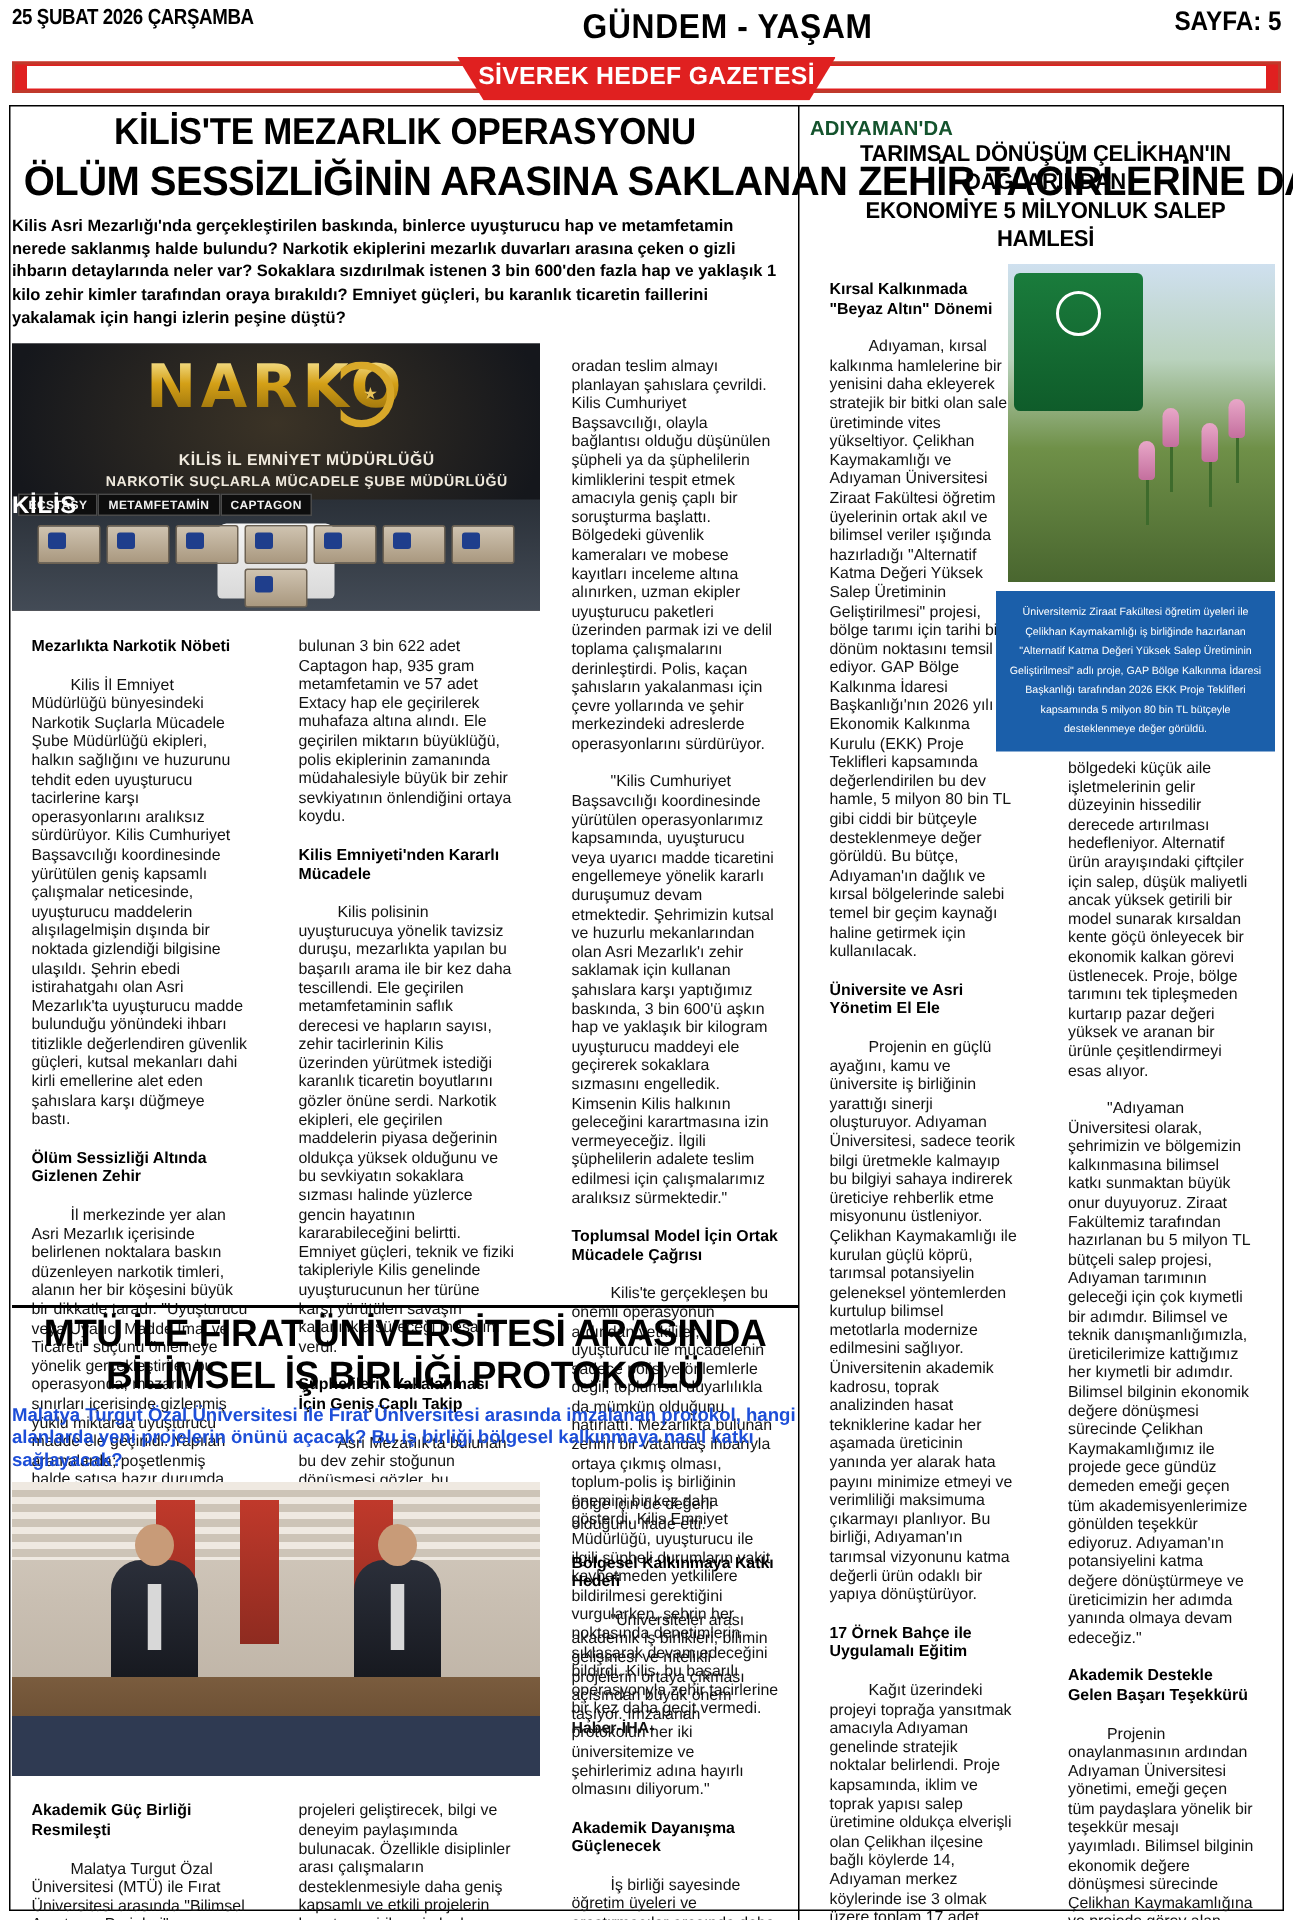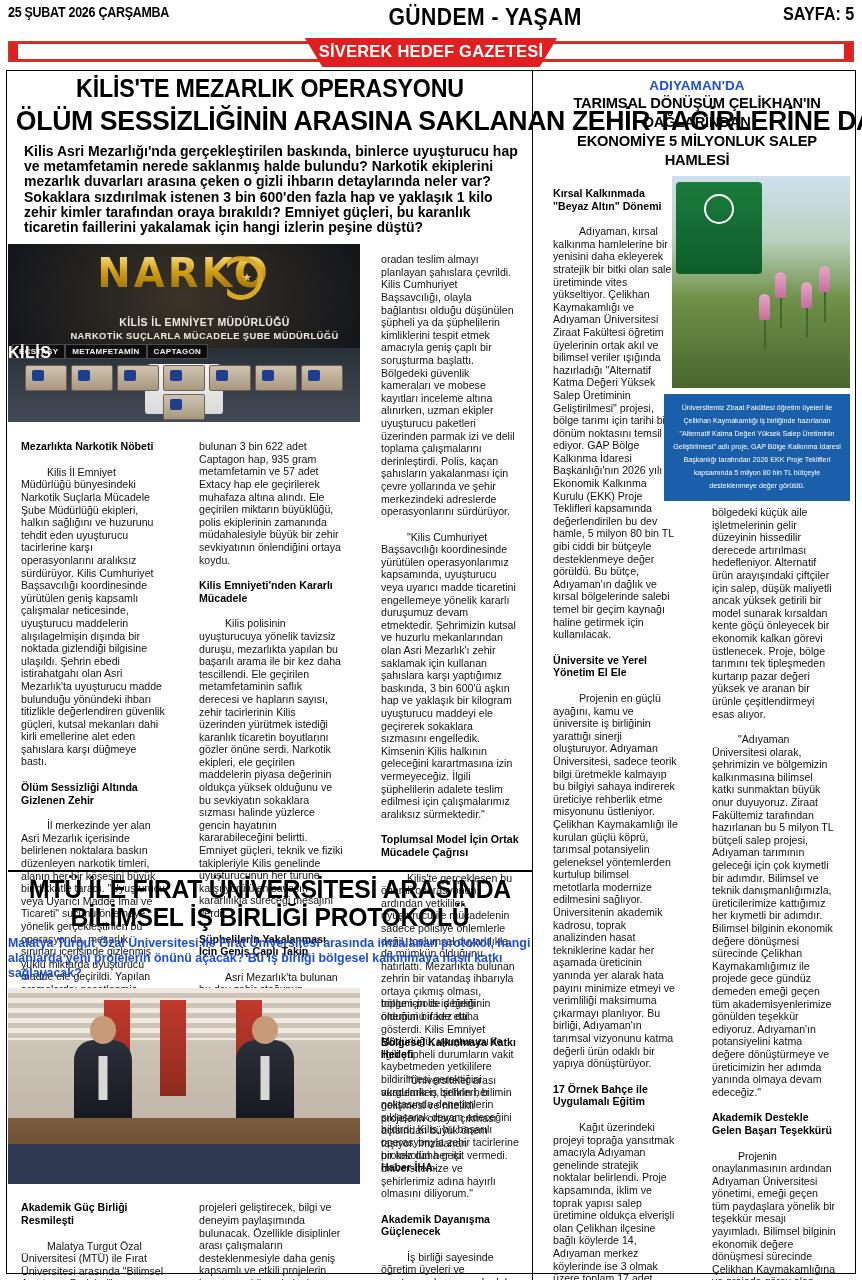--- a/index.html
+++ b/index.html
@@ -111,27 +111,26 @@
     font-size: 27.5px;
     letter-spacing: -0.4px;
     transform: scaleX(0.97);
     margin-top: 2px;
     color: #000;
     white-space: nowrap;
   }
 
   .lead-deck {
     font-weight: bold;
-    font-size: 14px;
+    font-size: 11px;
     line-height: 15.2px;
     color: #000;
     margin-top: 7px;
     width: 516px;
     text-align: left;
-    padding-left: 16px;
   }
 
   
   .main-left {
     position: absolute;
     left: 0; top: 0;
     width: 524px;
   }
   .left-cols {
     display: flex;
@@ -269,25 +268,24 @@
 
   
   .main-right {
     position: absolute;
     right: 0; top: 0;
     width: 322px;
     border-left: 1px solid #000;
     padding-left: 7px;
   }
   .ad-kicker {
-    text-align: center;
     font-weight: bold;
     font-size: 13.5px;
     letter-spacing: 0.1px;
-    color: #1d4ed8;
+    color: #14532d;
     margin-top: 8px;
   }
   .ad-head {
     text-align: center;
     font-weight: bold;
     font-size: 15.3px;
     line-height: 19px;
     letter-spacing: -0.2px;
     transform: scaleX(0.96);
     color: #000;
@@ -582,21 +580,21 @@
 
     <div class="main-right">
       <div class="ad-kicker">ADIYAMAN'DA</div>
       <div class="ad-head">TARIMSAL DÖNÜŞÜM ÇELİKHAN'IN DAĞLARINDAN</div>
       <div class="ad-head">EKONOMİYE 5 MİLYONLUK SALEP HAMLESİ</div>
 
       <div class="ad-cols">
         <div class="ad-col bt">
           <p class="sub">Kırsal Kalkınmada "Beyaz Altın" Dönemi</p>
           <p class="ind">Adıyaman, kırsal kalkınma hamlelerine bir yenisini daha ekleyerek stratejik bir bitki olan salep üretiminde vites yükseltiyor. Çelikhan Kaymakamlığı ve Adıyaman Üniversitesi Ziraat Fakültesi öğretim üyelerinin ortak akıl ve bilimsel veriler ışığında hazırladığı "Alternatif Katma Değeri Yüksek Salep Üretiminin Geliştirilmesi" projesi, bölge tarımı için tarihi bir dönüm noktasını temsil ediyor. GAP Bölge Kalkınma İdaresi Başkanlığı'nın 2026 yılı Ekonomik Kalkınma Kurulu (EKK) Proje Teklifleri kapsamında değerlendirilen bu dev hamle, 5 milyon 80 bin TL gibi ciddi bir bütçeyle desteklenmeye değer görüldü. Bu bütçe, Adıyaman'ın dağlık ve kırsal bölgelerinde salebi temel bir geçim kaynağı haline getirmek için kullanılacak.</p>
-          <p class="sub">Üniversite ve Yerel Yönetim El Ele</p>
+          <p class="sub">Üniversite ve Asri Yönetim El Ele</p>
           <p class="ind">Projenin en güçlü ayağını, kamu ve üniversite iş birliğinin yarattığı sinerji oluşturuyor. Adıyaman Üniversitesi, sadece teorik bilgi üretmekle kalmayıp bu bilgiyi sahaya indirerek üreticiye rehberlik etme misyonunu üstleniyor. Çelikhan Kaymakamlığı ile kurulan güçlü köprü, tarımsal potansiyelin geleneksel yöntemlerden kurtulup bilimsel metotlarla modernize edilmesini sağlıyor. Üniversitenin akademik kadrosu, toprak analizinden hasat tekniklerine kadar her aşamada üreticinin yanında yer alarak hata payını minimize etmeyi ve verimliliği maksimuma çıkarmayı planlıyor. Bu birliği, Adıyaman'ın tarımsal vizyonunu katma değerli ürün odaklı bir yapıya dönüştürüyor.</p>
           <p class="sub">17 Örnek Bahçe ile Uygulamalı Eğitim</p>
           <p class="ind">Kağıt üzerindeki projeyi toprağa yansıtmak amacıyla Adıyaman genelinde stratejik noktalar belirlendi. Proje kapsamında, iklim ve toprak yapısı salep üretimine oldukça elverişli olan Çelikhan ilçesine bağlı köylerde 14, Adıyaman merkez köylerinde ise 3 olmak üzere toplam 17 adet "demonstrasyon" yani uygulama bahçesi kurulacak. Bu bahçeler, sadece üretim alanı değil, aynı zamanda bölge çiftçileri için birer açık hava okulu niteliği taşıyacak. Kurulan her bahçe, çevre üreticilere salebin nasıl ekileceğini, bakımının nasıl yapılacağını ve katma değerinin nasıl korunacağını canlı örneklerle gösterecek.</p>
           <p class="sub">Bölge Tarımında Sürdürülebilir Model Hedefi</p>
           <p class="ind">Adıyaman Üniversitesi Ziraat Fakültesi öğretim üyelerinin teknik ve bilimsel danışmanlığında yürütülecek olan bu çalışma, kısa vadeli bir kazançtan ziyade sürdürülebilir bir sistem kurmayı amaçlıyor. Salep üretiminin yaygınlaştırılmasıyla birlikte,</p>
         </div>
 
         <div class="ad-col bt">
           <div class="photo-salep">
             <div class="salep-sky"></div>

